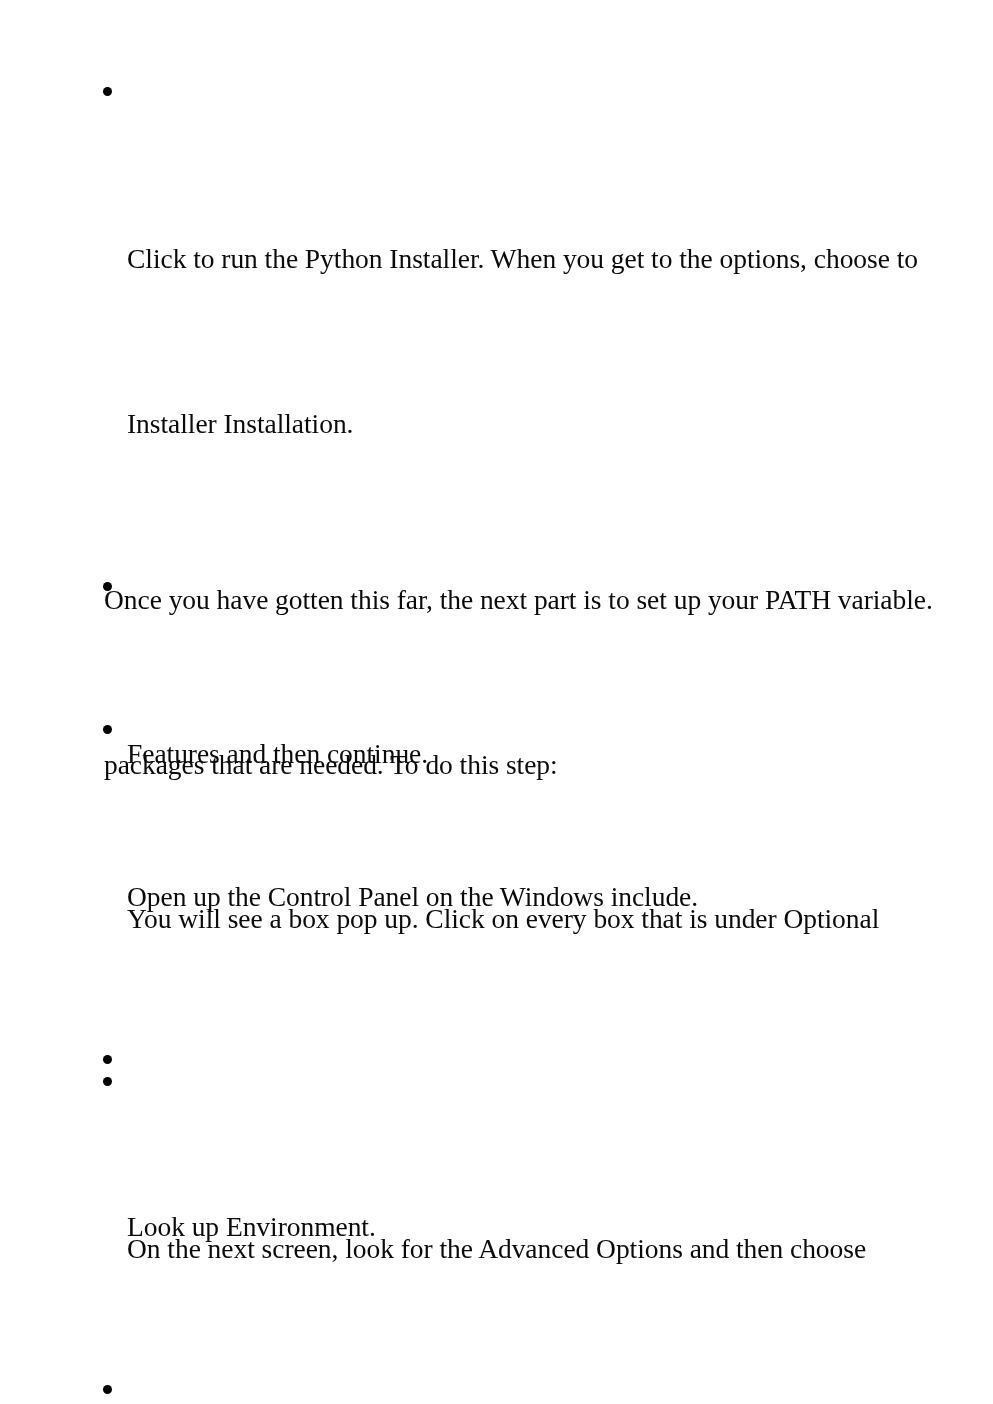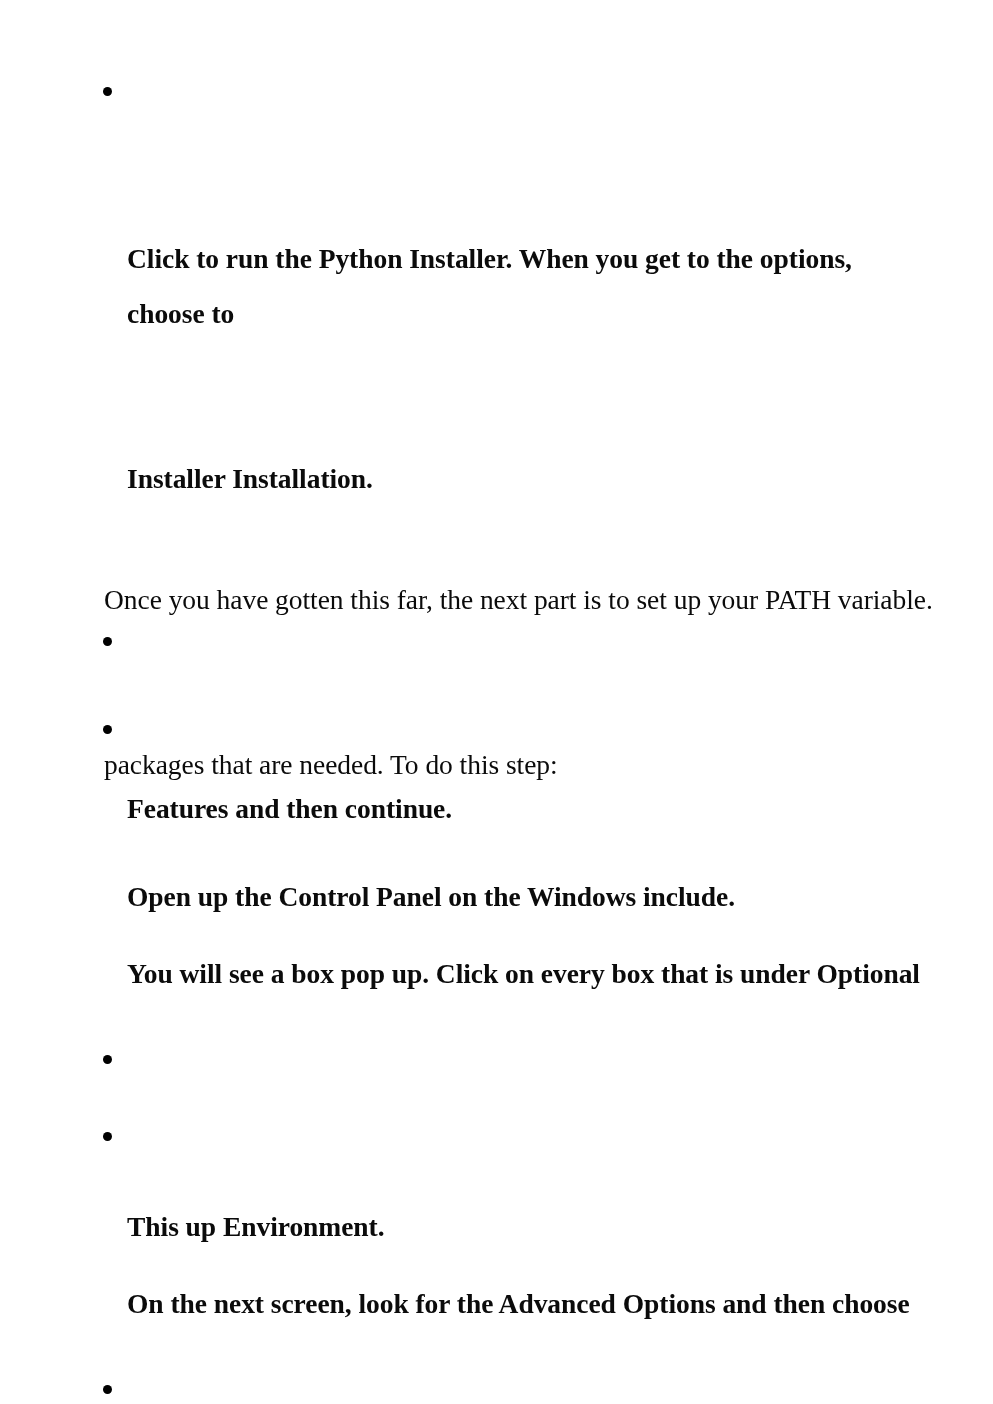--- a/index.html
+++ b/index.html
@@ -33,21 +33,20 @@
   
   .list-block {
     position: absolute;
     left: 0;
     width: 993px;
   }
   .li {
     position: relative;
     margin: 0;
     padding: 0;
-    font-weight: bold;
   }
 
   
   .li-1 {
     padding-left: 127px;
     padding-right: 60px;
   }
   .li-1 .marker {
     position: absolute;
     left: 103px;
@@ -107,21 +106,21 @@
 
   <div class="list-block" style="top:704px;">
 
     <div class="li li-1 doc-text">
       <span class="marker"></span>
       <span class="line">Open up the Control Panel on the Windows include.</span>
     </div>
 
     <div class="li li-1 doc-text">
       <span class="marker"></span>
-      <span class="line">This up Environment.</span>
+      <span class="line">Look up Environment.</span>
     </div>
 
     <div class="li li-1 doc-text">
       <span class="marker"></span>
       
       
     </div>
 
   </div>
 

